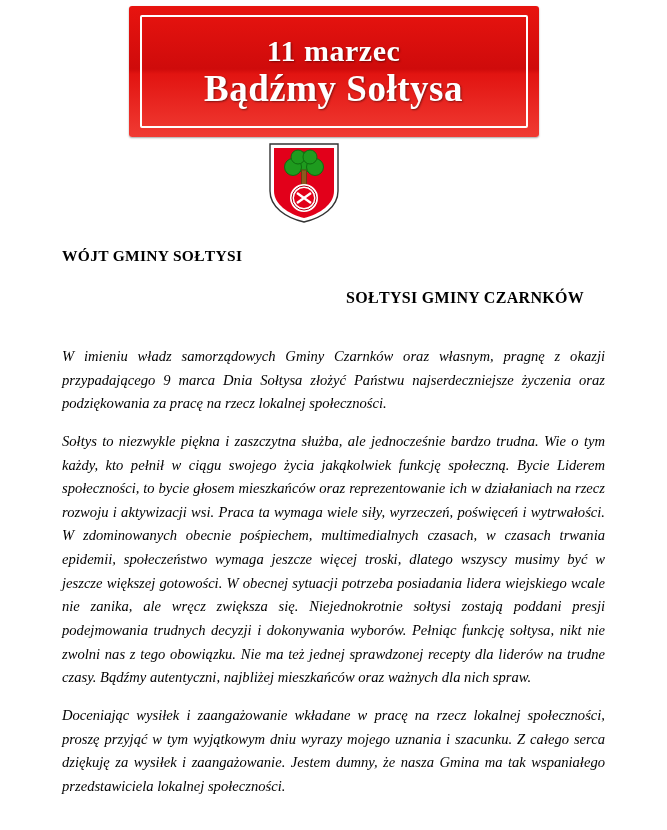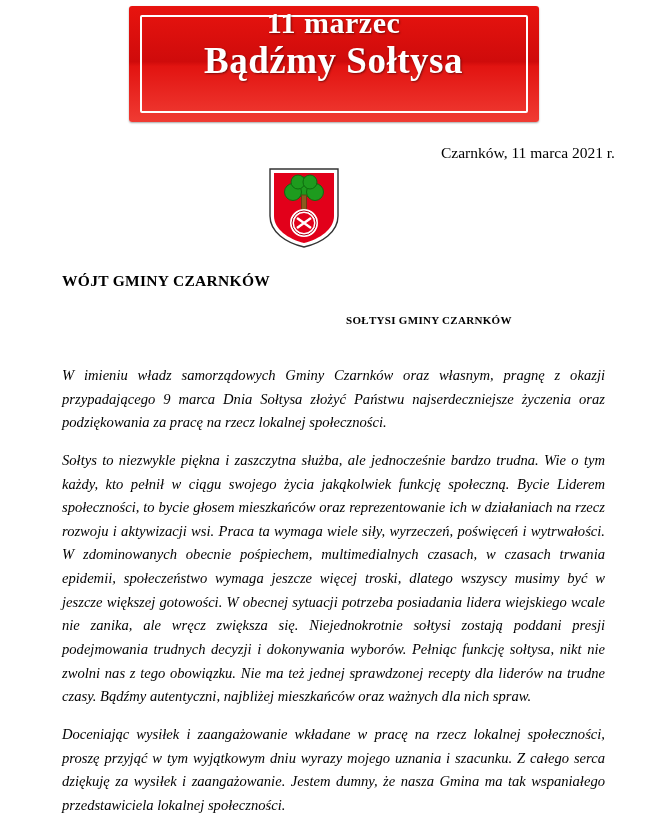--- a/index.html
+++ b/index.html
@@ -26,28 +26,28 @@
 
   
   .banner-wrap {
     width: 100%;
     display: flex;
     justify-content: center;
     padding-top: 6px;
   }
   .banner {
     width: 410px;
-    height: 116px;
+    height: 131px;
     background: #e01010;
     background: linear-gradient(180deg, #e8140f 0%, #cf0b0b 48%, #e21411 52%, #f03b33 100%);
     border-radius: 3px;
     position: relative;
     box-shadow: 0 1px 2px rgba(0,0,0,0.35);
     display: flex;
-    align-items: flex-start;
+    align-items: center;
     justify-content: center;
   }
   .banner::before {
     content: "";
     position: absolute;
     left: 11px;
     top: 9px;
     right: 11px;
     bottom: 9px;
     border: 2px solid #ffffff;
@@ -97,21 +97,21 @@
   .from-line {
     margin-top: 22px;
     padding-left: 62px;
     font-size: 15.5px;
     font-weight: bold;
     letter-spacing: 0.3px;
   }
   .to-line {
     margin-top: 24px;
     padding-left: 346px;
-    font-size: 11px;
+    font-size: 16px;
     font-weight: bold;
     letter-spacing: 0.3px;
   }
 
   
   .body-text {
     margin-top: 38px;
     padding: 0 62px 0 62px;
     font-style: italic;
     font-size: 14.6px;
@@ -132,21 +132,20 @@
 
   <div class="banner-wrap">
     <div class="banner">
       <div class="banner-inner">
         <div class="banner-line1">11 marzec</div>
         <div class="banner-line2">Bądźmy Sołtysa</div>
       </div>
     </div>
   </div>
 
-  <div class="date-line">Czarnków, 11 marca 2021 r.</div>
 
   <div class="crest-wrap">
     <svg class="crest" viewBox="0 0 74 84" aria-hidden="true">
       <path d="M3 3 H71 V50 C71 66 55 77 37 81 C19 77 3 66 3 50 Z" fill="#ffffff" stroke="#333333" stroke-width="1.4"></path>
       <path d="M7 7 H67 V50 C67 63 53 73 37 77 C21 73 7 63 7 50 Z" fill="#e2001a"></path>
 
       <g fill="#1e9b1e" stroke="#0f6b0f" stroke-width="1">
         <circle cx="37" cy="21" r="10"></circle>
         <circle cx="26" cy="26" r="8.5"></circle>
         <circle cx="48" cy="26" r="8.5"></circle>
@@ -155,21 +154,21 @@
       </g>
 
       <rect x="34.5" y="29" width="5" height="16" fill="#8a5a1e" stroke="#5e3b10" stroke-width="0.8"></rect>
 
       <circle cx="37" cy="57" r="12" fill="none" stroke="#ffffff" stroke-width="4"></circle>
       <circle cx="37" cy="57" r="12" fill="none" stroke="#b00014" stroke-width="1"></circle>
       <path d="M30 52 L44 62 M44 52 L30 62" stroke="#ffffff" stroke-width="2.4" fill="none"></path>
     </svg>
   </div>
 
-  <div class="from-line">WÓJT GMINY CZARNKÓW</div>
+  <div class="from-line">WÓJT GMINY SOŁTYSI</div>
   <div class="to-line">SOŁTYSI  GMINY CZARNKÓW</div>
 
   <div class="body-text">
     <p>W imieniu władz samorządowych Gminy Czarnków oraz własnym, pragnę z okazji przypadającego 9 marca Dnia Sołtysa złożyć Państwu najserdeczniejsze życzenia oraz podziękowania za pracę na rzecz lokalnej społeczności.</p>
     <p>Sołtys to niezwykle piękna i zaszczytna służba, ale jednocześnie bardzo trudna. Wie o tym każdy, kto pełnił w ciągu swojego życia jakąkolwiek funkcję społeczną. Bycie Liderem społeczności,  to bycie głosem mieszkańców oraz reprezentowanie ich w działaniach na rzecz rozwoju i aktywizacji wsi. Praca ta wymaga wiele siły, wyrzeczeń, poświęceń i wytrwałości. W zdominowanych obecnie pośpiechem, multimedialnych czasach, w czasach trwania epidemii,  społeczeństwo wymaga jeszcze więcej troski, dlatego wszyscy musimy być w jeszcze większej gotowości. W obecnej sytuacji potrzeba posiadania lidera wiejskiego wcale nie zanika, ale wręcz zwiększa się. Niejednokrotnie sołtysi zostają poddani presji podejmowania trudnych decyzji i dokonywania wyborów. Pełniąc funkcję sołtysa, nikt nie zwolni nas z tego obowiązku. Nie ma też jednej sprawdzonej recepty dla liderów na trudne czasy. Bądźmy autentyczni,  najbliżej mieszkańców oraz ważnych dla nich spraw.</p>
     <p>Doceniając wysiłek i zaangażowanie wkładane w pracę na rzecz lokalnej społeczności, proszę przyjąć w tym wyjątkowym dniu wyrazy mojego uznania i szacunku. Z całego serca dziękuję za wysiłek i zaangażowanie. Jestem dumny, że nasza Gmina ma tak wspaniałego przedstawiciela lokalnej społeczności.</p>
   </div>
 
 </div>
 

